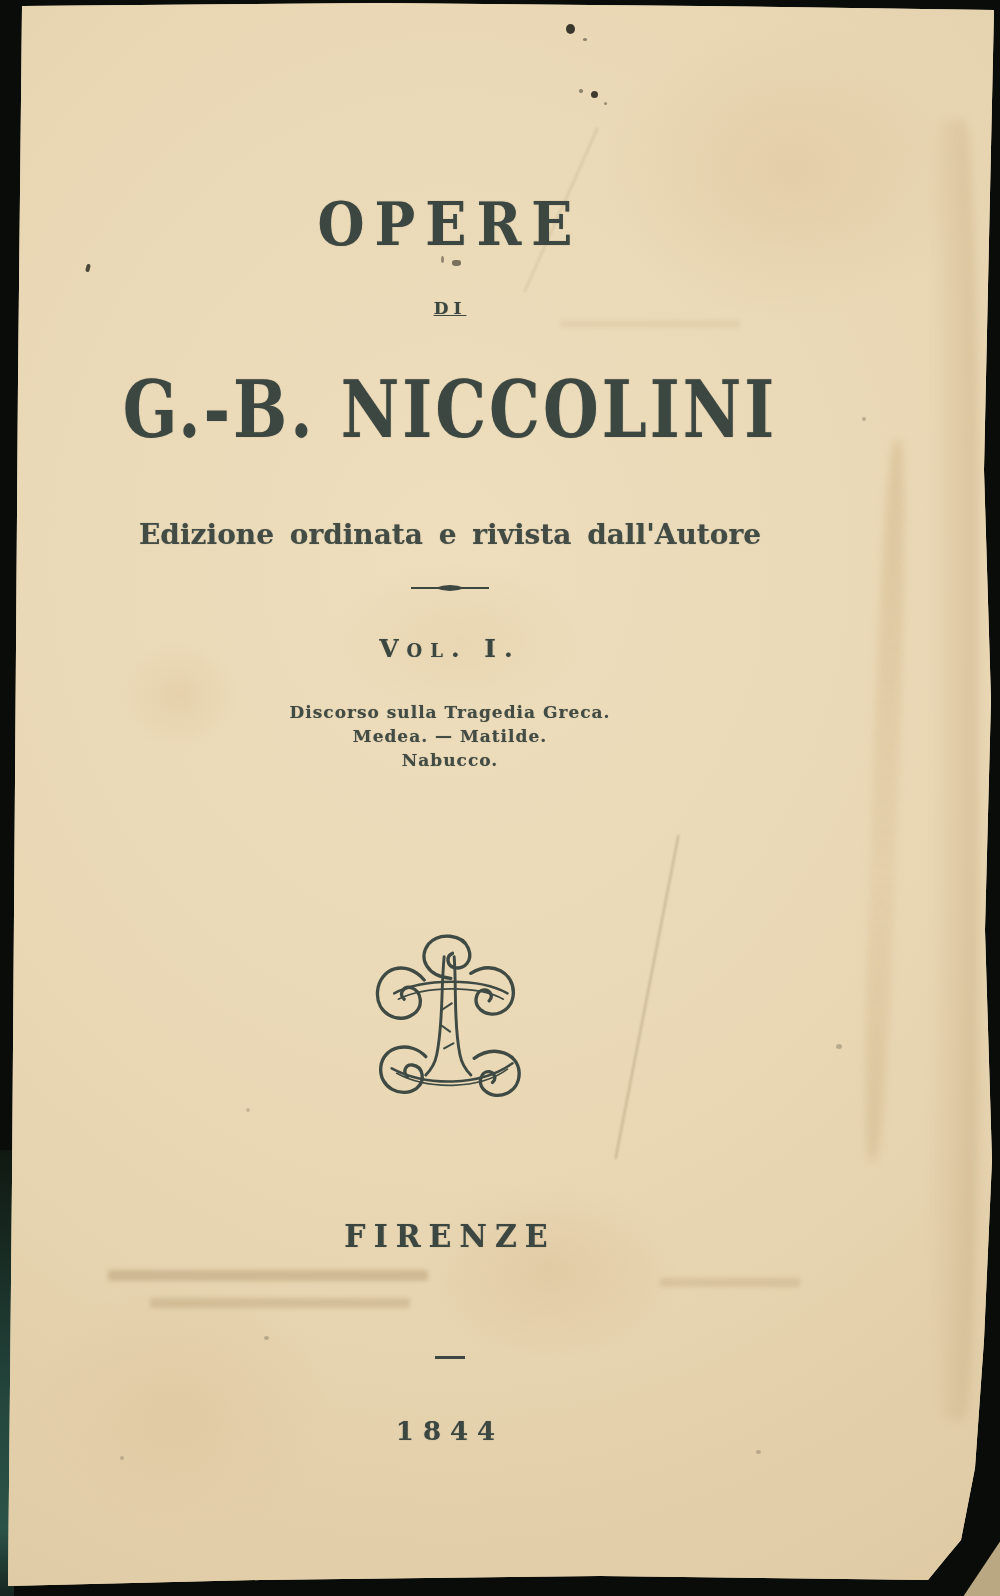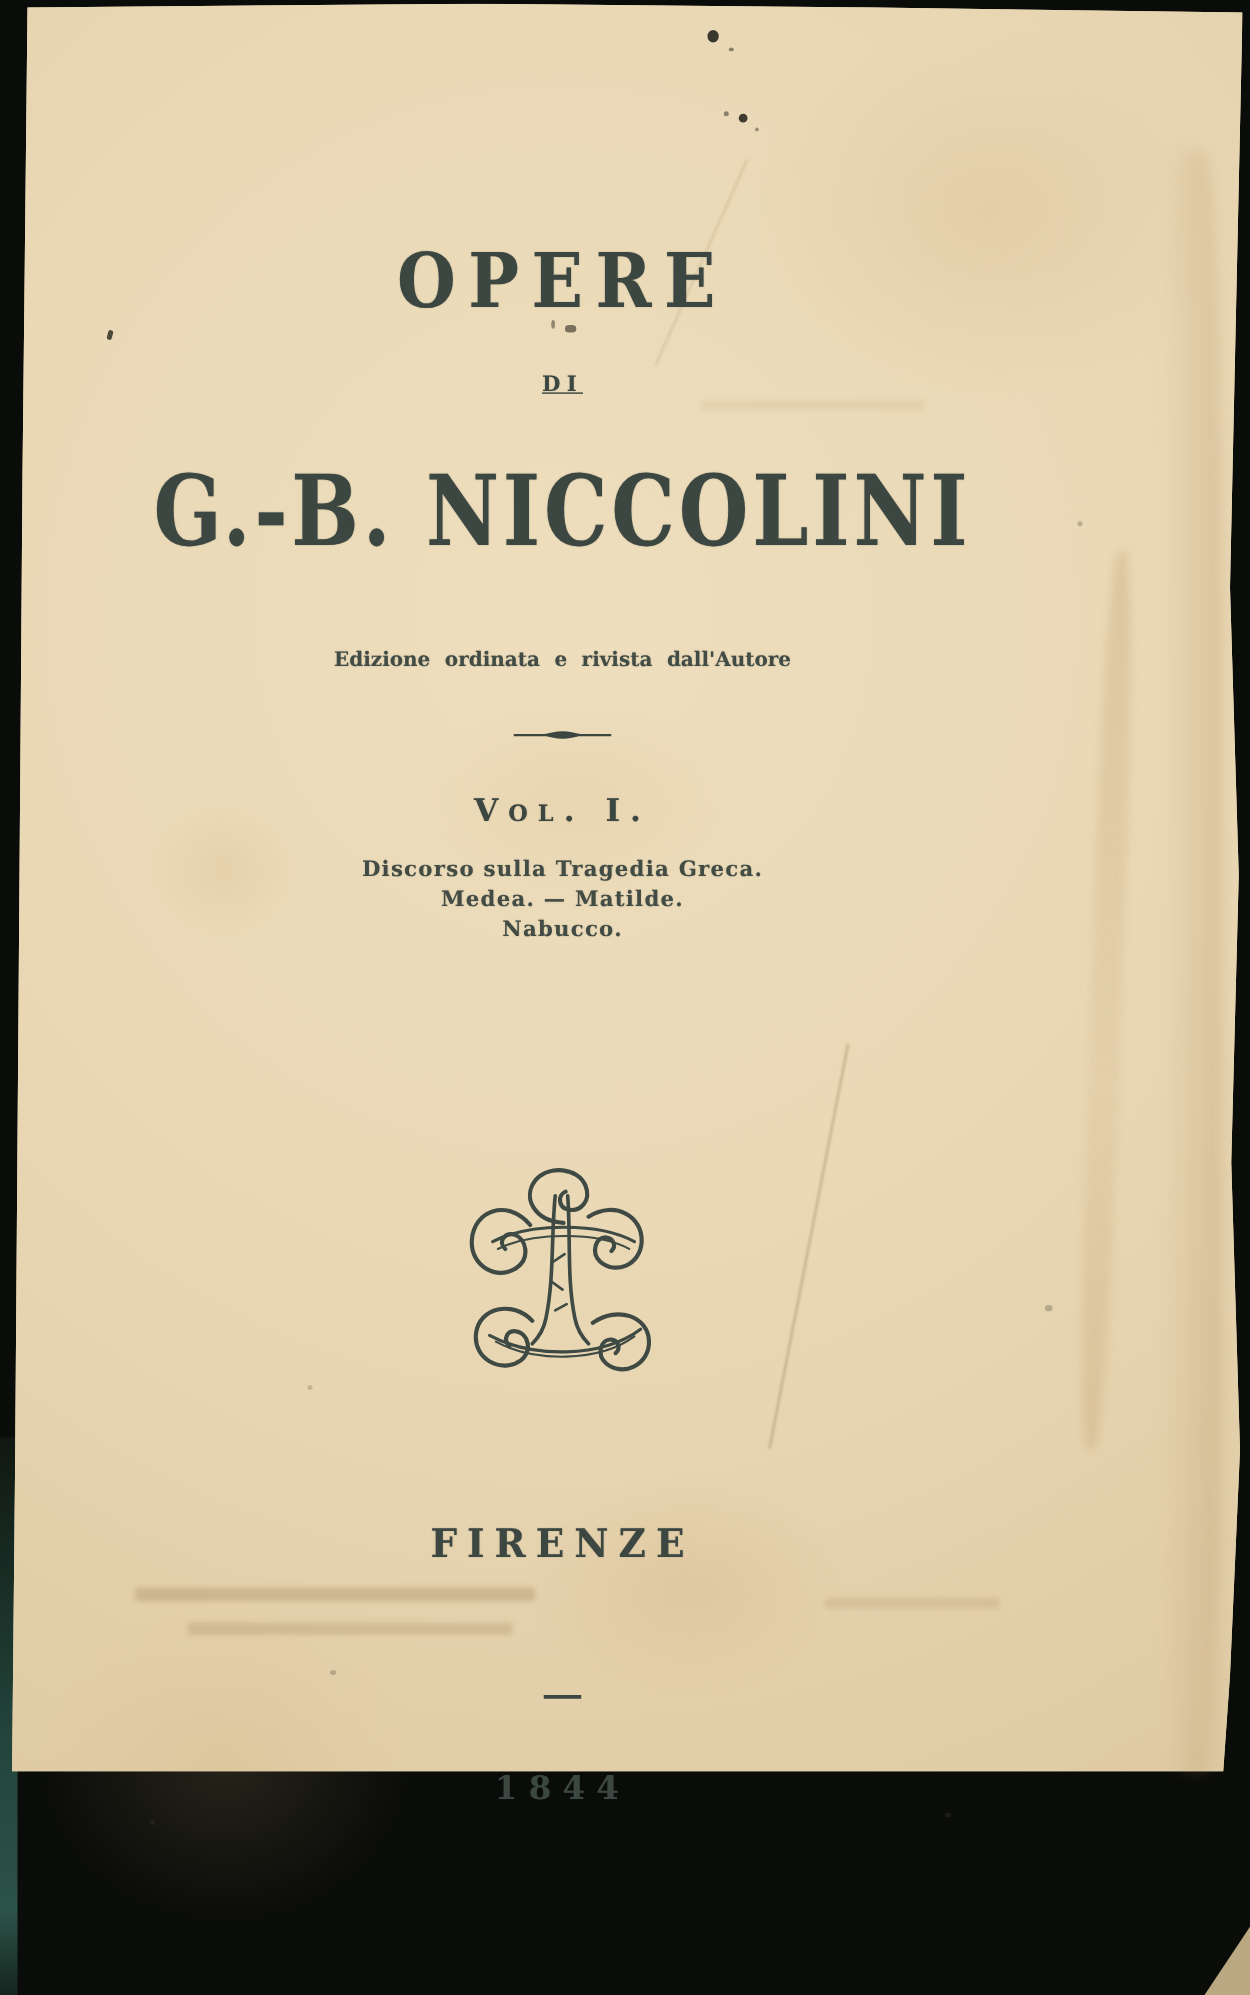--- a/index.html
+++ b/index.html
@@ -2,21 +2,21 @@
 <html><head>
 <meta charset="utf-8">
 <style>
   html,body{margin:0;padding:0;background:#0b0d0b;}
   .scene{position:relative;width:1000px;height:1596px;background:#0a0c0a;overflow:hidden;
          font-family:"DejaVu Serif","Liberation Serif",serif;}
   
   .board-teal{position:absolute;left:0;top:1150;top:1150px;width:14px;height:446px;
               background:linear-gradient(180deg,#101811 0%,#23453c 55%,#2c5348 85%,#15251f 100%);}
   
-  .page{position:absolute;left:0;top:0;width:1000px;height:1417px;
+  .page{position:absolute;left:0;top:0;width:1000px;height:1596px;
         background:
           radial-gradient(130% 95% at 45% 35%, #eedebd 0%, #e9d7b4 42%, #e0cca6 74%, #d3bd94 96%),
           #e6d4b0;
         clip-path:polygon(22px 6px, 380px 3px, 700px 6px, 994px 10px,
                           989px 240px, 984px 470px, 991px 700px, 985px 930px,
                           992px 1160px, 984px 1340px, 975px 1468px, 961px 1540px,
                           946px 1558px, 928px 1580px, 600px 1576px, 260px 1580px,
                           8px 1586px, 12px 1180px, 15px 780px, 18px 380px);}
   
   .stain{position:absolute;border-radius:50%;pointer-events:none;}
@@ -46,24 +46,24 @@
   
   .corner-frag{position:absolute;left:948px;top:1538px;width:52px;height:58px;background:#c9b68c;
       clip-path:polygon(30% 100%, 100% 6%, 100% 100%);opacity:.92;}
 
   
   .print{position:absolute;left:0;width:900px;text-align:center;color:#3c4741;
          text-shadow:0 0 1px rgba(58,69,62,.45);}
   .t-title{top:192px;font-size:54px;font-weight:bold;letter-spacing:10px;transform:scaleY(1.12);}
   .t-di{top:298px;font-size:17px;font-weight:bold;letter-spacing:5px;text-decoration:underline;}
   .t-author{top:372px;font-size:64px;font-weight:bold;letter-spacing:3px;transform:scaleY(1.22);white-space:nowrap;}
-  .t-edition{top:518px;font-size:16px;font-weight:bold;word-spacing:6px;color:#424c45;}
+  .t-edition{top:518px;font-size:28px;font-weight:bold;word-spacing:6px;color:#424c45;}
   .t-ornament{top:580px;}
   .t-vol{top:634px;font-size:25px;font-weight:bold;letter-spacing:8px;font-variant:small-caps;}
-  .t-contents{top:684px;font-size:17px;font-weight:bold;line-height:24px;letter-spacing:1px;color:#434c44;}
+  .t-contents{top:700px;font-size:17px;font-weight:bold;line-height:24px;letter-spacing:1px;color:#434c44;}
   .t-monogram{top:930px;}
   .t-city{top:1218px;font-size:30px;font-weight:bold;letter-spacing:8px;transform:scaleY(1.05);}
   .t-publisher{top:1290px;font-size:22px;font-weight:bold;letter-spacing:5px;word-spacing:16px;}
   .t-rule{top:1344px;}
   .t-rule .bar{display:inline-block;width:30px;height:3px;background:#3c4741;}
   .t-year{top:1416px;font-size:26px;font-weight:bold;letter-spacing:9px;}
   svg{display:inline-block;}
 </style>
 </head>
 <body>

